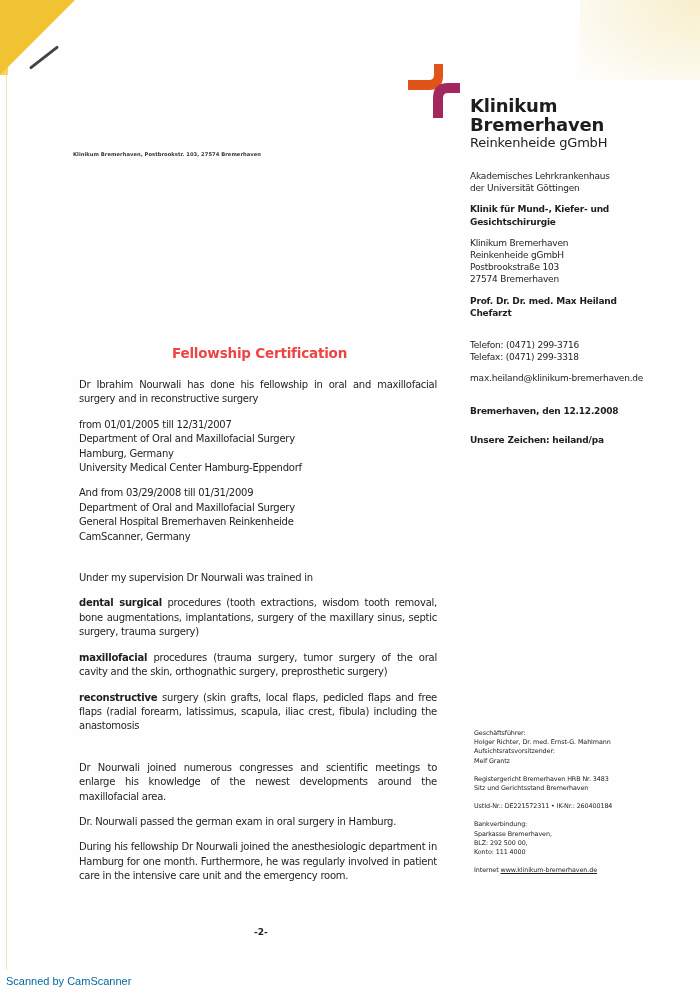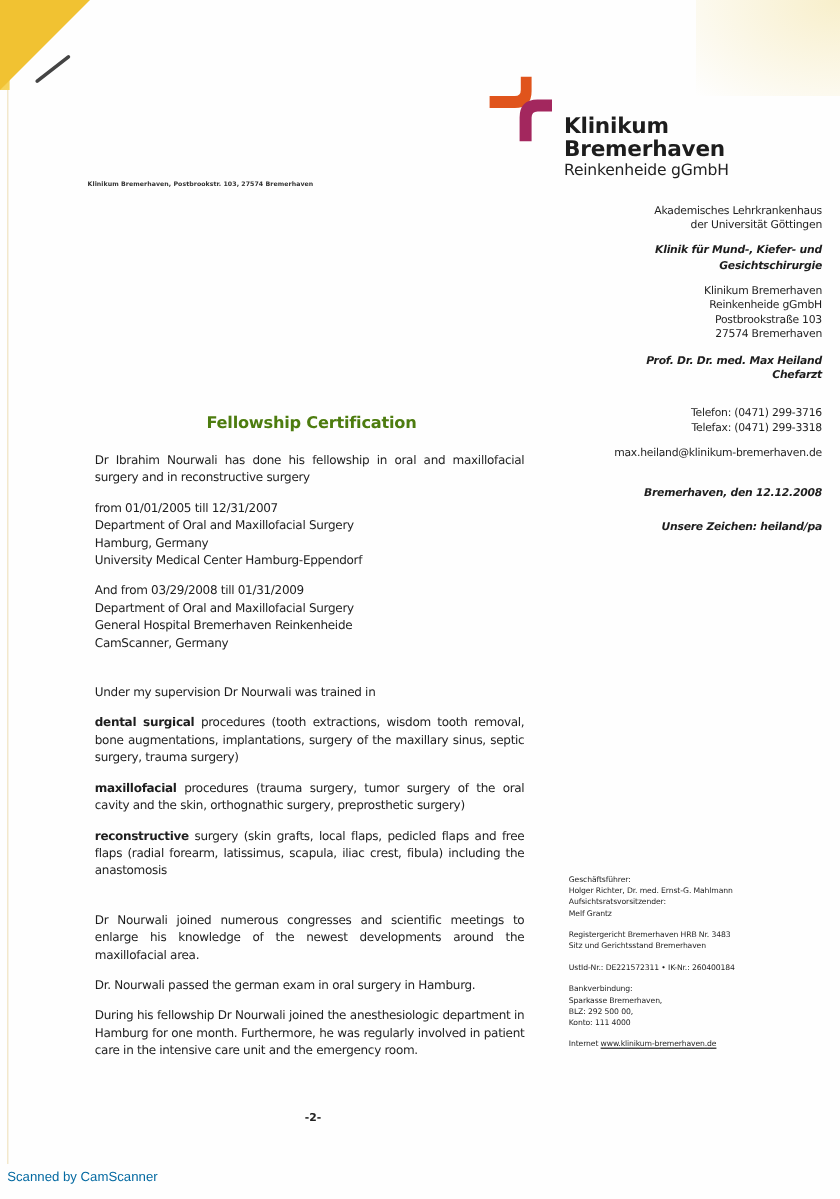--- a/index.html
+++ b/index.html
@@ -32,27 +32,27 @@
     .brand { position: absolute; left: 470px; top: 96px; }
     .brand .l1, .brand .l2 {
       font-family: "DejaVu Sans", sans-serif; font-weight: bold;
       font-size: 18px; line-height: 19px; color: #1d1d1d; letter-spacing: -0.2px;
     }
     .brand .l3 { font-size: 13px; line-height: 17px; color: #222; letter-spacing: -0.2px; }
     .sender-line {
       position: absolute; left: 73px; top: 151px; font-size: 5.2px; color: #333; font-weight: bold;
       letter-spacing: 0.05px;
     }
-    .sidebar { position: absolute; left: 470px; top: 170px; width: 215px; font-size: 9px; line-height: 12.2px; color: #1e1e1e; letter-spacing: -0.2px; text-align: right; }
+    .sidebar { position: absolute; left: 470px; top: 170px; width: 215px; font-size: 9px; line-height: 12.2px; color: #1e1e1e; letter-spacing: -0.2px; }
     .sidebar .blk { margin-bottom: 9px; }
-    .sidebar .bold { font-weight: bold; font-style: italic; }
+    .sidebar .bold { font-weight: bold; }
     .sidebar .gap-lg { margin-bottom: 20px; }
     .title {
       position: absolute; left: 172px; top: 345px;
-      font-weight: bold; font-size: 13.5px; color: #4d7c0f; letter-spacing: -0.2px;
+      font-weight: bold; font-size: 13.5px; color: #ef4444; letter-spacing: -0.2px;
     }
     .body {
       position: absolute; left: 79px; top: 378px; width: 358px;
       font-size: 10px; line-height: 14.4px; color: #1e1e1e; letter-spacing: -0.25px;
     }
     .body p { margin: 0; text-align: justify; }
     .body .gap { height: 11px; }
     .body .gap3 { height: 27px; }
     .body b { font-weight: bold; margin-top: 45px; }
     .footer { position: absolute; left: 474px; top: 729px; width: 200px; font-size: 6.4px; line-height: 9.2px; color: #1e1e1e; letter-spacing: -0.1px; }

